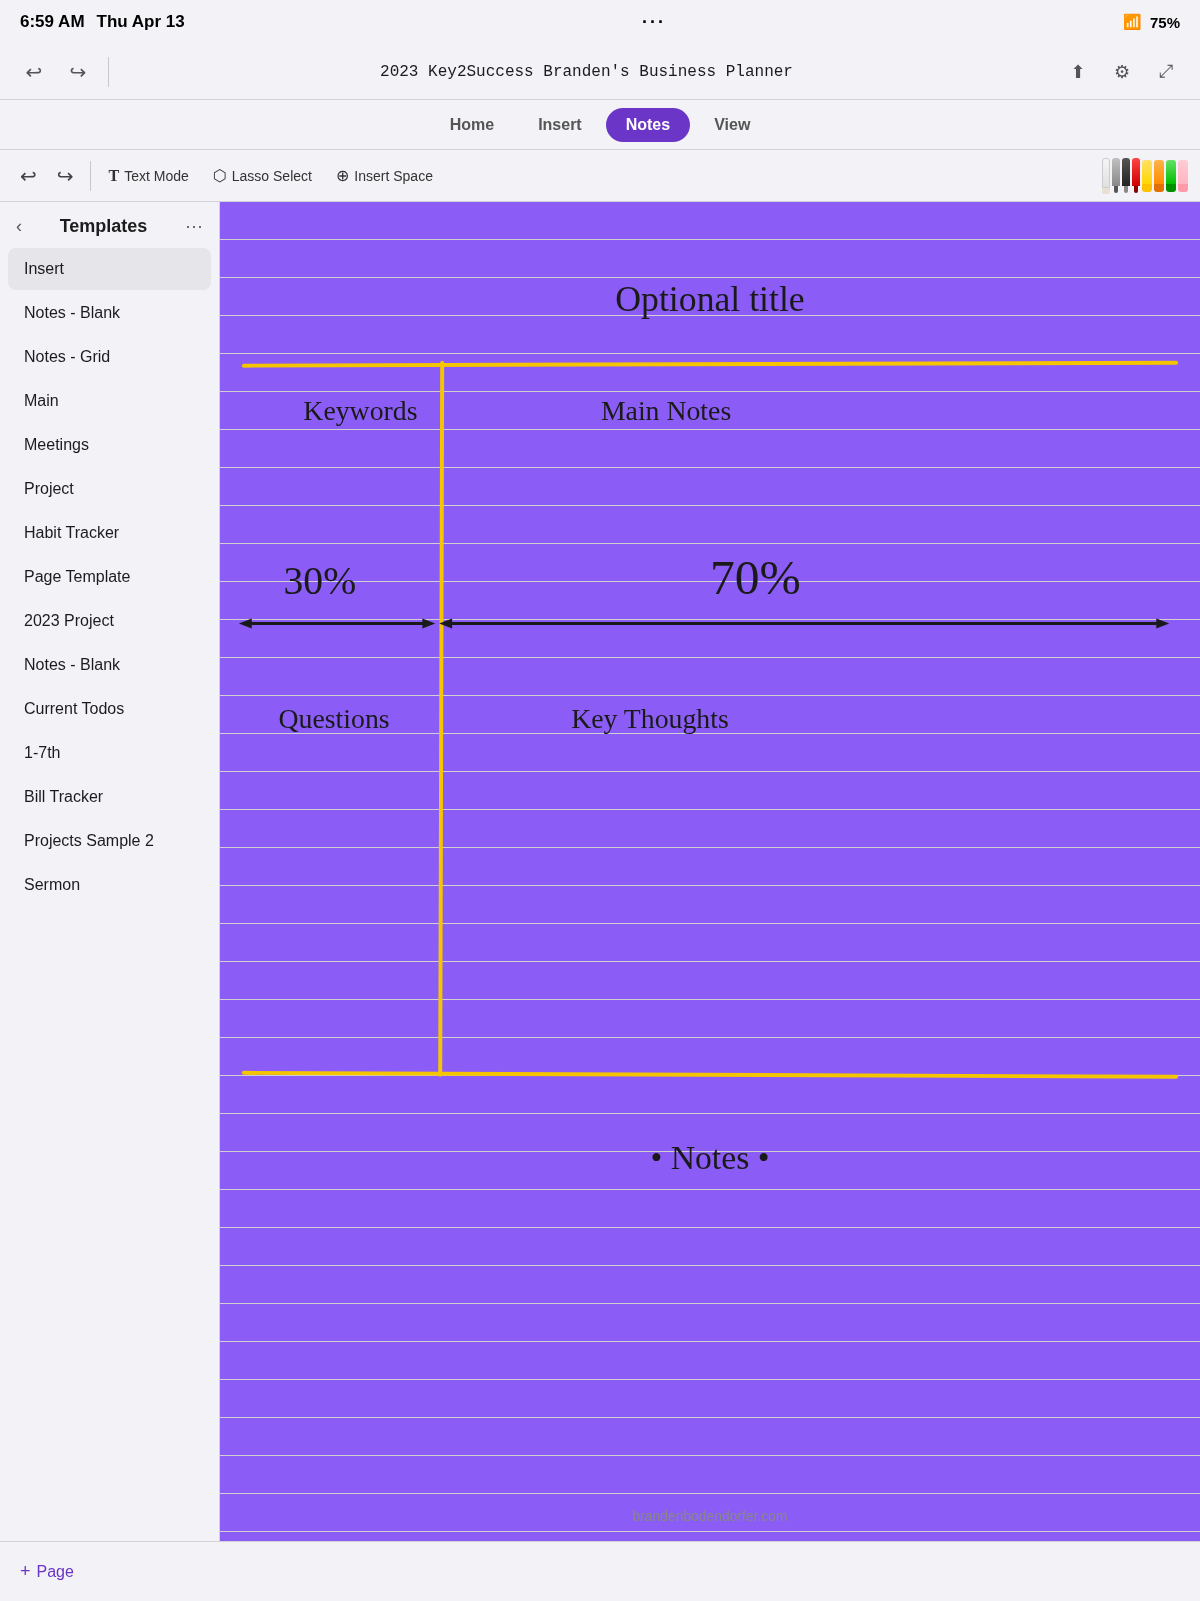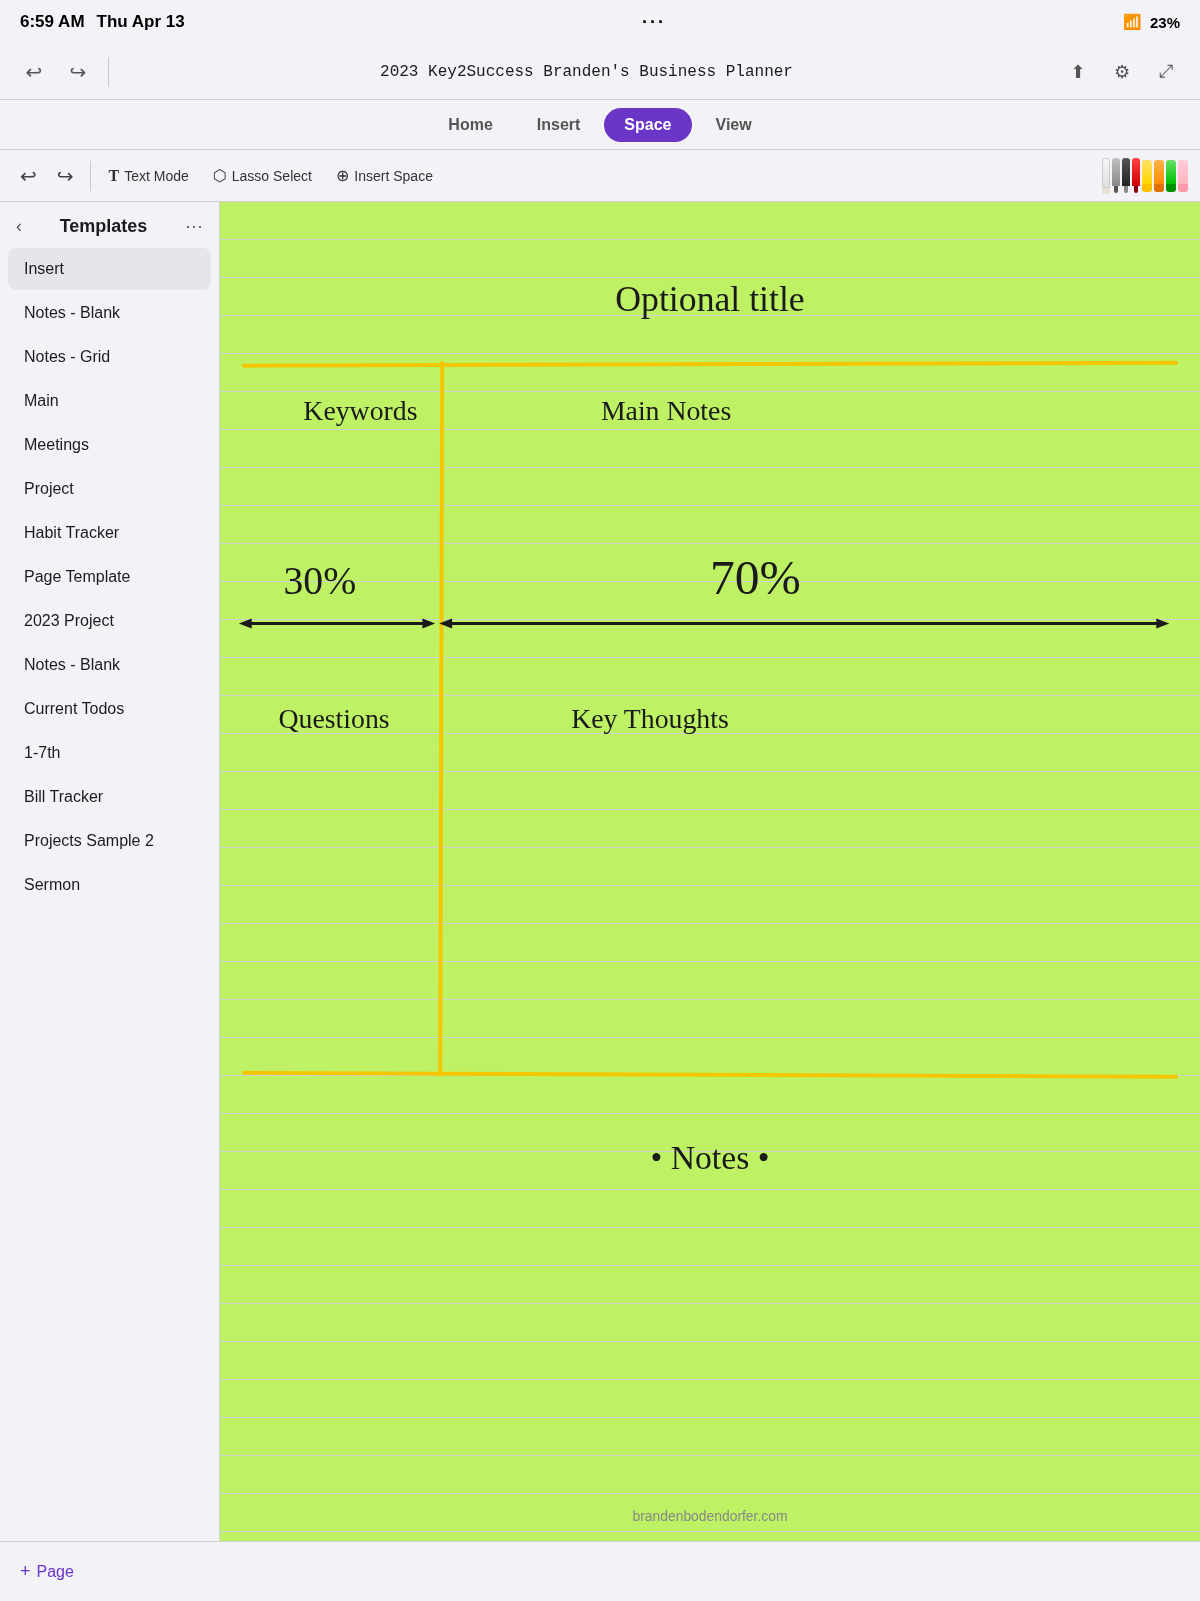--- a/index.html
+++ b/index.html
@@ -164,21 +164,21 @@
       background: white;
       overflow: hidden;
       position: relative;
     }
 
     
     .note-canvas {
       width: 100%;
       height: 100%;
       position: relative;
-      background: #bef264;
+      background: #8b5cf6;
     }
 
     
     .lined-paper {
       position: absolute;
       top: 0; left: 0; right: 0; bottom: 0;
       background-image: repeating-linear-gradient(
         transparent,
         transparent 37px,
         #d0d0d0 37px,
@@ -223,38 +223,38 @@
 <body>
 
 <div class="status-bar">
   <div style="display:flex;gap:12px;align-items:center;">
     <span>6:59 AM</span>
     <span>Thu Apr 13</span>
   </div>
   <div style="font-size:18px;letter-spacing:2px;">···</div>
   <div class="status-right">
     <span>📶</span>
-    <span>23%</span>
+    <span>75%</span>
   </div>
 </div>
 
 <div class="toolbar">
   <div class="toolbar-icon-btn">↩</div>
   <div class="toolbar-icon-btn">↪</div>
   <div style="width:1px;height:30px;background:#c8c8c8;margin:0 4px;"></div>
   <div class="toolbar-title">2023 Key2Success Branden's Business Planner</div>
   <div class="toolbar-icon-btn" style="font-size:18px;">⬆</div>
   <div class="toolbar-icon-btn" style="font-size:18px;">⚙</div>
   <div class="toolbar-icon-btn" style="font-size:18px;">⤢</div>
 </div>
 
 <div class="nav-tabs">
   <div class="nav-tab">Home</div>
   <div class="nav-tab">Insert</div>
-  <div class="nav-tab active">Space</div>
+  <div class="nav-tab active">Notes</div>
   <div class="nav-tab">View</div>
 </div>
 
 <div class="draw-toolbar">
   <div style="font-size:20px;padding:4px 8px;cursor:pointer;color:#444;">↩</div>
   <div style="font-size:20px;padding:4px 8px;cursor:pointer;color:#444;">↪</div>
   <div class="draw-sep"></div>
 
   <div class="draw-action-btn">
     <span style="font-size:16px;font-weight:600;font-family:serif;">T</span>

